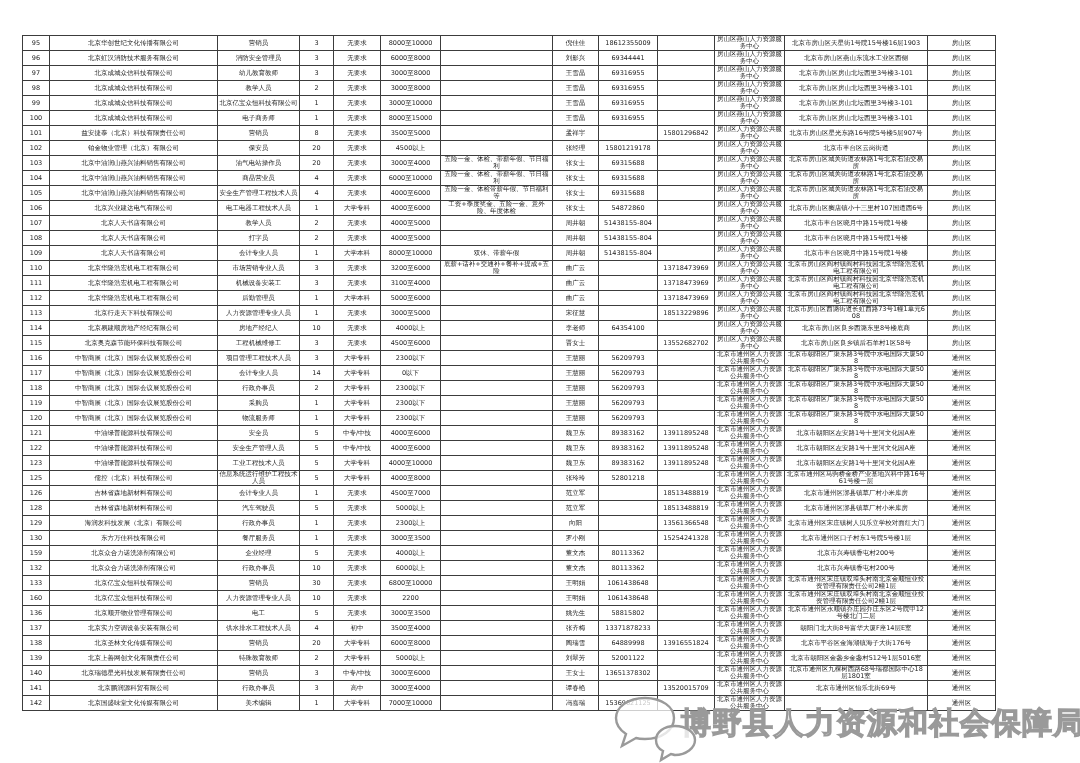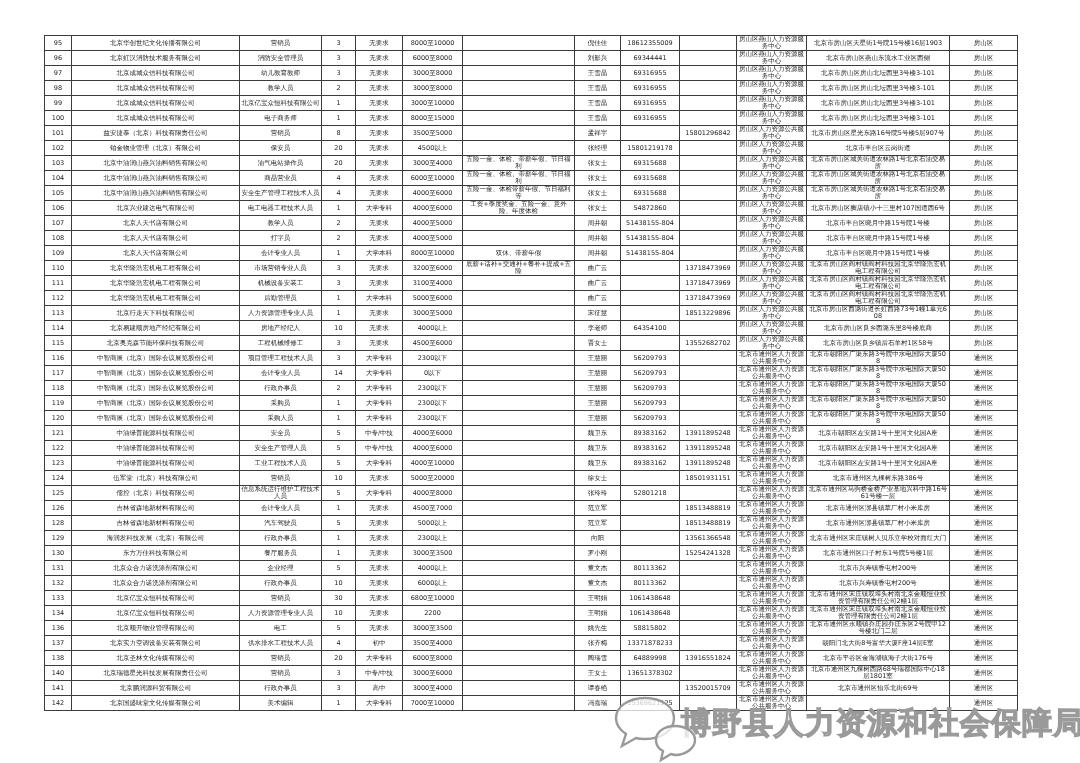--- a/index.html
+++ b/index.html
@@ -2,21 +2,21 @@
 <html><head>
 <meta charset="utf-8">
 <style>
   html,body{margin:0;padding:0;}
   body{
     width:1080px;height:763px;position:relative;overflow:hidden;
     background:#ffffff;
     font-family:"DejaVu Sans","Liberation Sans",sans-serif;
   }
   .job-table{
-    position:absolute;left:44px;top:35px;width:974px;
+    position:absolute;left:22px;top:35px;width:974px;
     border-collapse:collapse;table-layout:fixed;
   }
   .job-table td{
     border:1px solid #3c3c3c;
     font-size:6.5px;line-height:7px;
     color:#1c1c1c;
     text-align:center;vertical-align:middle;
     padding:0 1px;overflow:hidden;
     word-break:break-all;
   }
@@ -429,21 +429,21 @@
         <td>王慧丽</td>
         <td>56209793</td>
         <td></td>
         <td>北京市通州区人力资源公共服务中心</td>
         <td>北京市朝阳区广渠东路3号院中水电国际大厦508</td>
         <td>通州区</td>
       </tr>
       <tr>
         <td>120</td>
         <td>中智商展（北京）国际会议展览股份公司</td>
-        <td>采购人员</td>
+        <td>物流服务师</td>
         <td>1</td>
         <td>大学专科</td>
         <td>2300以下</td>
         <td></td>
         <td>王慧丽</td>
         <td>56209793</td>
         <td></td>
         <td>北京市通州区人力资源公共服务中心</td>
         <td>北京市朝阳区广渠东路3号院中水电国际大厦508</td>
         <td>通州区</td>
@@ -487,35 +487,20 @@
         <td>4000至10000</td>
         <td></td>
         <td>魏卫东</td>
         <td>89383162</td>
         <td>13911895248</td>
         <td>北京市通州区人力资源公共服务中心</td>
         <td>北京市朝阳区左安路1号十里河文化园A座</td>
         <td>通州区</td>
       </tr>
       <tr>
-        <td>124</td>
-        <td>伍军堂（北京）科技有限公司</td>
-        <td>营销员</td>
-        <td>10</td>
-        <td>无要求</td>
-        <td>5000至20000</td>
-        <td></td>
-        <td>徐女士</td>
-        <td></td>
-        <td>18501931151</td>
-        <td>北京市通州区人力资源公共服务中心</td>
-        <td>北京市通州区九棵树东路386号</td>
-        <td>通州区</td>
-      </tr>
-      <tr>
         <td>125</td>
         <td>儒控（北京）科技有限公司</td>
         <td>信息系统运行维护工程技术人员</td>
         <td>5</td>
         <td>大学专科</td>
         <td>4000至8000</td>
         <td></td>
         <td>张玲玲</td>
         <td>52801218</td>
         <td></td>
@@ -577,21 +562,21 @@
         <td>3000至3500</td>
         <td></td>
         <td>罗小刚</td>
         <td></td>
         <td>15254241328</td>
         <td>北京市通州区人力资源公共服务中心</td>
         <td>北京市通州区口子村东1号院5号楼1层</td>
         <td>通州区</td>
       </tr>
       <tr>
-        <td>131</td>
+        <td>159</td>
         <td>北京众合力诺洗涤剂有限公司</td>
         <td>企业经理</td>
         <td>5</td>
         <td>无要求</td>
         <td>4000以上</td>
         <td></td>
         <td>董文杰</td>
         <td>80113362</td>
         <td></td>
         <td>北京市通州区人力资源公共服务中心</td>
@@ -622,21 +607,21 @@
         <td>6800至10000</td>
         <td></td>
         <td>王明娟</td>
         <td>1061438648</td>
         <td></td>
         <td>北京市通州区人力资源公共服务中心</td>
         <td>北京市通州区宋庄镇双埠头村南北京金顺恒业投资管理有限责任公司2幢1层</td>
         <td>通州区</td>
       </tr>
       <tr>
-        <td>134</td>
+        <td>160</td>
         <td>北京亿宝众恒科技有限公司</td>
         <td>人力资源管理专业人员</td>
         <td>10</td>
         <td>无要求</td>
         <td>2200</td>
         <td></td>
         <td>王明娟</td>
         <td>1061438648</td>
         <td></td>
         <td>北京市通州区人力资源公共服务中心</td>
@@ -679,20 +664,35 @@
         <td>营销员</td>
         <td>20</td>
         <td>大学专科</td>
         <td>6000至8000</td>
         <td></td>
         <td>陶瑞雪</td>
         <td>64889998</td>
         <td>13916551824</td>
         <td>北京市通州区人力资源公共服务中心</td>
         <td>北京市平谷区金海湖镇海子大街176号</td>
+        <td>通州区</td>
+      </tr>
+      <tr>
+        <td>139</td>
+        <td>北京上善网创文化有限责任公司</td>
+        <td>特殊教育教师</td>
+        <td>2</td>
+        <td>大学专科</td>
+        <td>5000以上</td>
+        <td></td>
+        <td>刘翠芳</td>
+        <td>52001122</td>
+        <td></td>
+        <td>北京市通州区人力资源公共服务中心</td>
+        <td>北京市朝阳区金盏乡金盏村512号1层5016室</td>
         <td>通州区</td>
       </tr>
       <tr>
         <td>140</td>
         <td>北京瑞德星光科技发展有限责任公司</td>
         <td>营销员</td>
         <td>3</td>
         <td>中专/中技</td>
         <td>3000至6000</td>
         <td></td>

